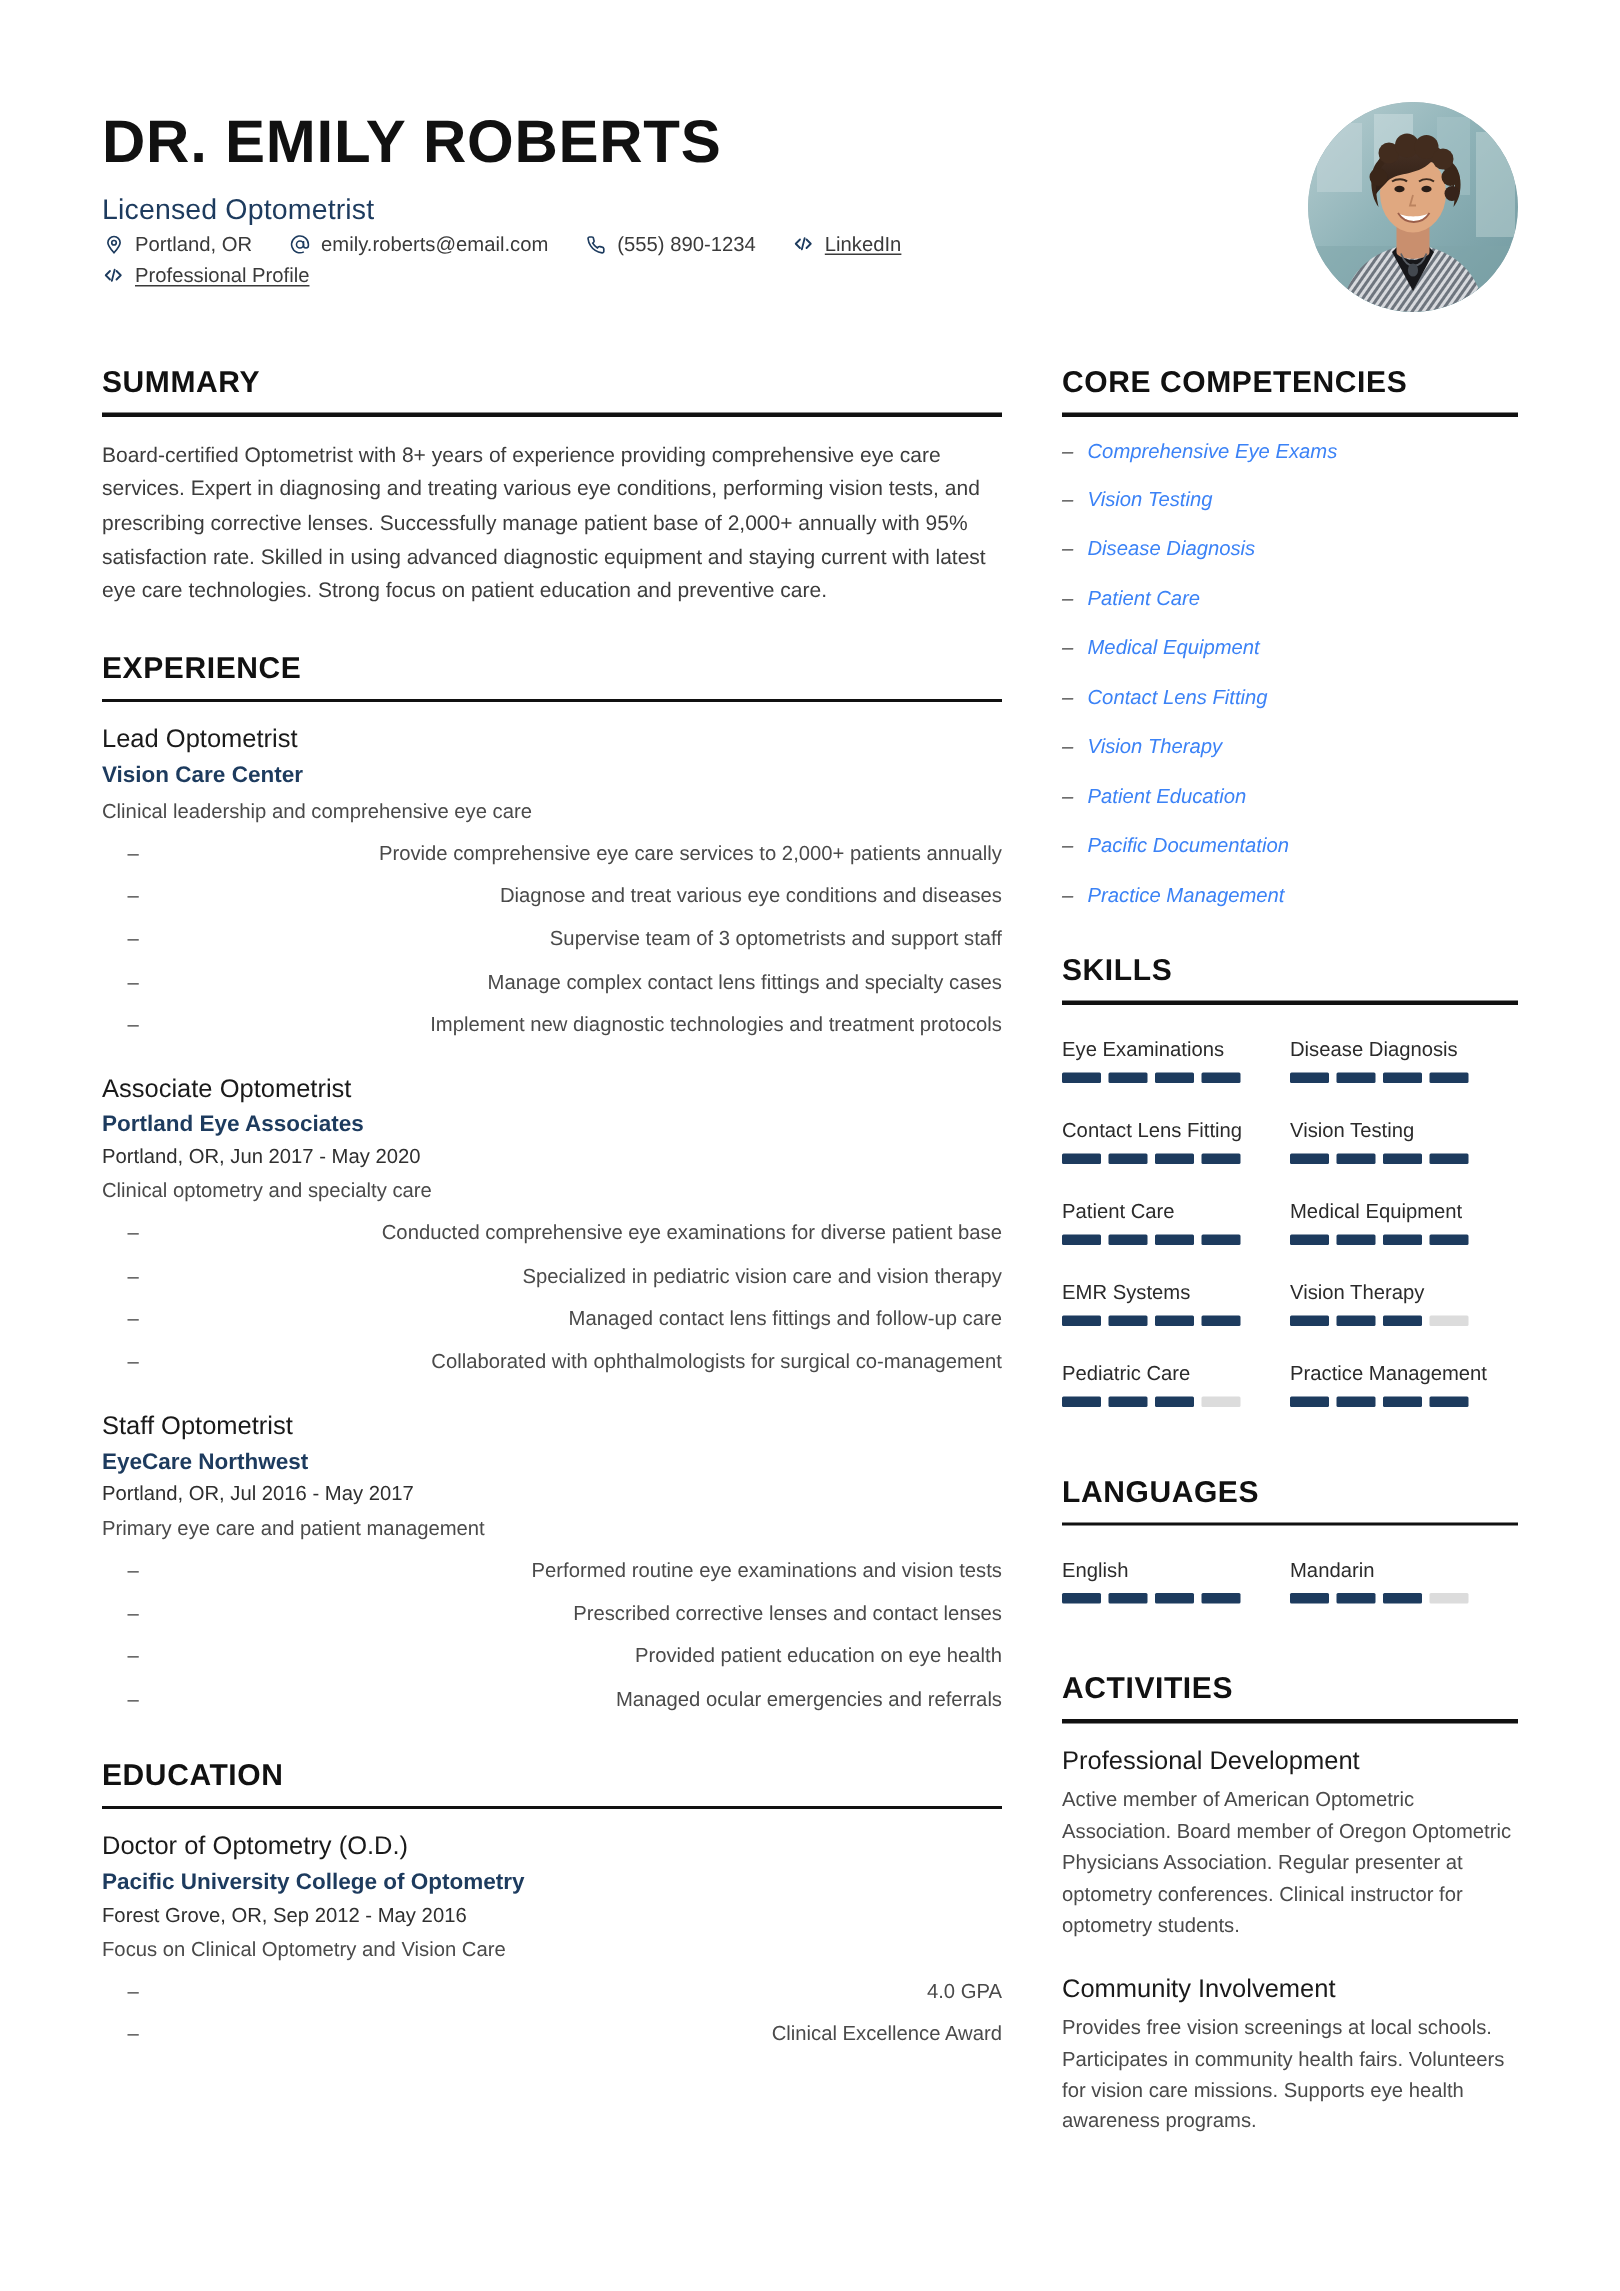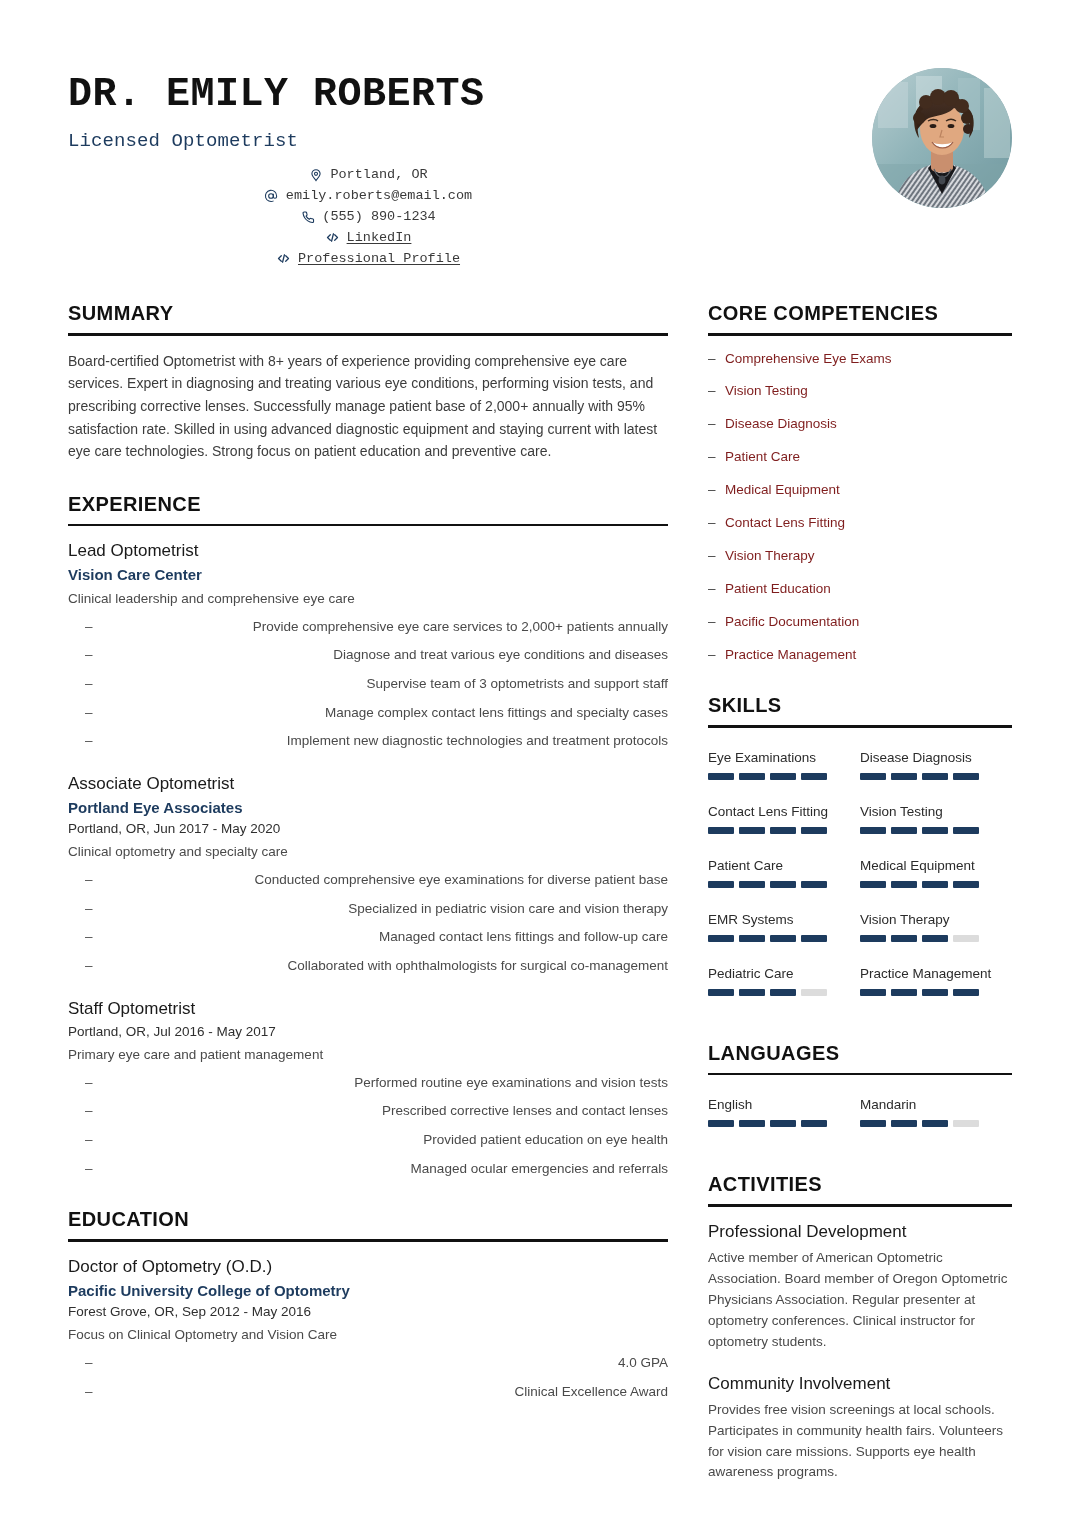--- a/index.html
+++ b/index.html
@@ -21,21 +21,20 @@
     padding: 0;
     overflow: hidden;
   }
 
   
   .header {
     display: flex;
     align-items: flex-start;
     justify-content: center;
     padding: 68px 68px 0 68px;
-    font-family: Liberation Mono, monospace;
   }
   .header-left { flex: 1 1 auto; padding-top: 6px; }
   .name {
     font-size: 40px;
     font-weight: 700;
     letter-spacing: 0.5px;
     color: #111111;
     line-height: 1.05;
     text-transform: uppercase;
   }
@@ -43,25 +42,24 @@
     font-size: 19px;
     font-weight: 400;
     color: #1d3b5e;
     margin-top: 14px;
     letter-spacing: 0.1px;
   }
   .contact-row {
     display: flex;
     flex-wrap: wrap;
     align-items: center;
-    margin-top: 15px;
+    margin-top: 3px;
     column-gap: 24px;
     row-gap: 6px;
     max-width: 600px;
-    flex-direction: column;
   }
   .contact-item {
     display: flex;
     align-items: center;
     gap: 7px;
     font-size: 13.5px;
     color: #3a3a3a;
     white-space: nowrap;
   }
   .contact-item .ctext.link {
@@ -172,24 +170,25 @@
     left: 17px;
     top: 0;
     color: #4a4a4a;
   }
 
   
   .comp-list { list-style: none; }
   .comp-list li {
     position: relative;
     font-size: 13.5px;
-    color: #7f1d1d;
+    color: #3b82f6;
     padding-left: 17px;
     line-height: 1.4;
     margin-bottom: 14px;
+    font-style: italic;
   }
   .comp-list li:last-child { margin-bottom: 0; }
   .comp-list li::before {
     content: "–";
     position: absolute;
     left: 0;
     top: 0;
     color: #3c3c3c;
   }
 
@@ -395,20 +394,21 @@
               <div class="entry-desc">Clinical optometry and specialty care</div>
               <ul class="bullets">
                 <li>Conducted comprehensive eye examinations for diverse patient base</li>
                 <li>Specialized in pediatric vision care and vision therapy</li>
                 <li>Managed contact lens fittings and follow-up care</li>
                 <li>Collaborated with ophthalmologists for surgical co-management</li>
               </ul>
             </div>
             <div class="entry">
               <div class="entry-role">Staff Optometrist</div>
+              <div class="entry-org">EyeCare Northwest</div>
               <div class="entry-meta">Portland, OR, Jul 2016 - May 2017</div>
               <div class="entry-desc">Primary eye care and patient management</div>
               <ul class="bullets">
                 <li>Performed routine eye examinations and vision tests</li>
                 <li>Prescribed corrective lenses and contact lenses</li>
                 <li>Provided patient education on eye health</li>
                 <li>Managed ocular emergencies and referrals</li>
               </ul>
             </div>
           </div>

